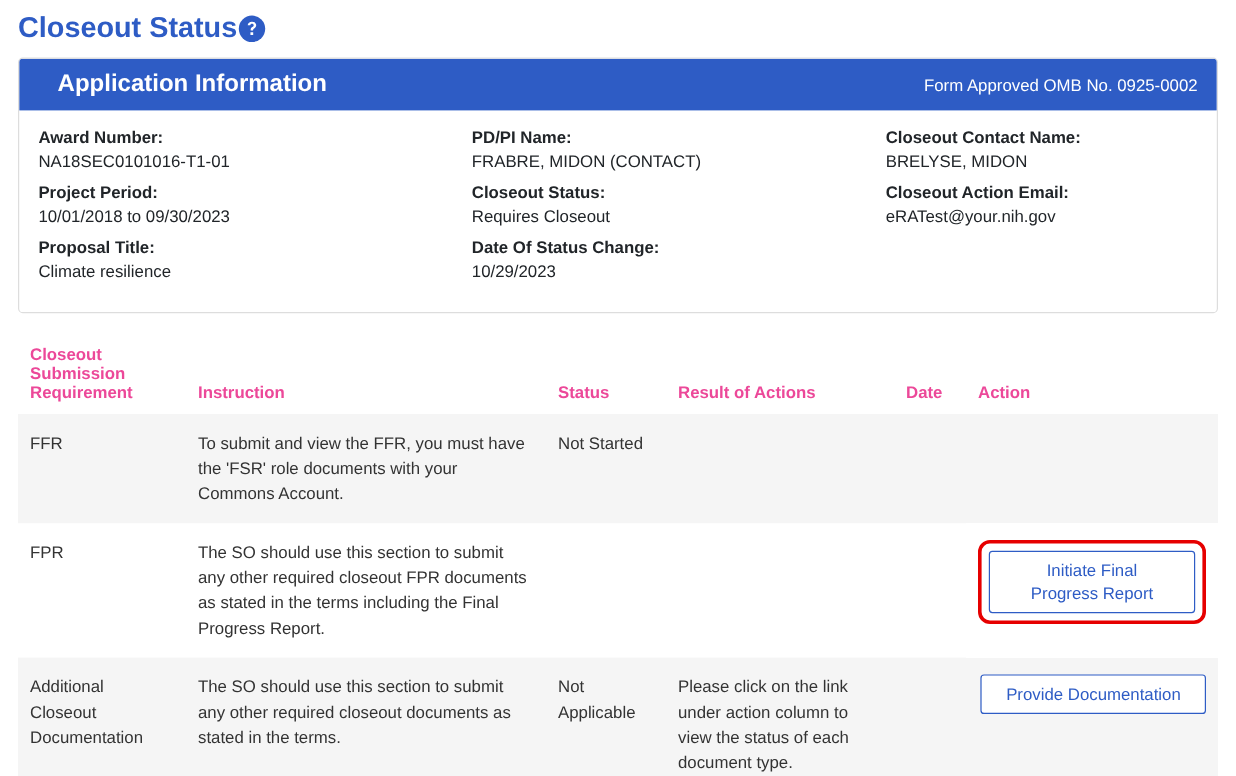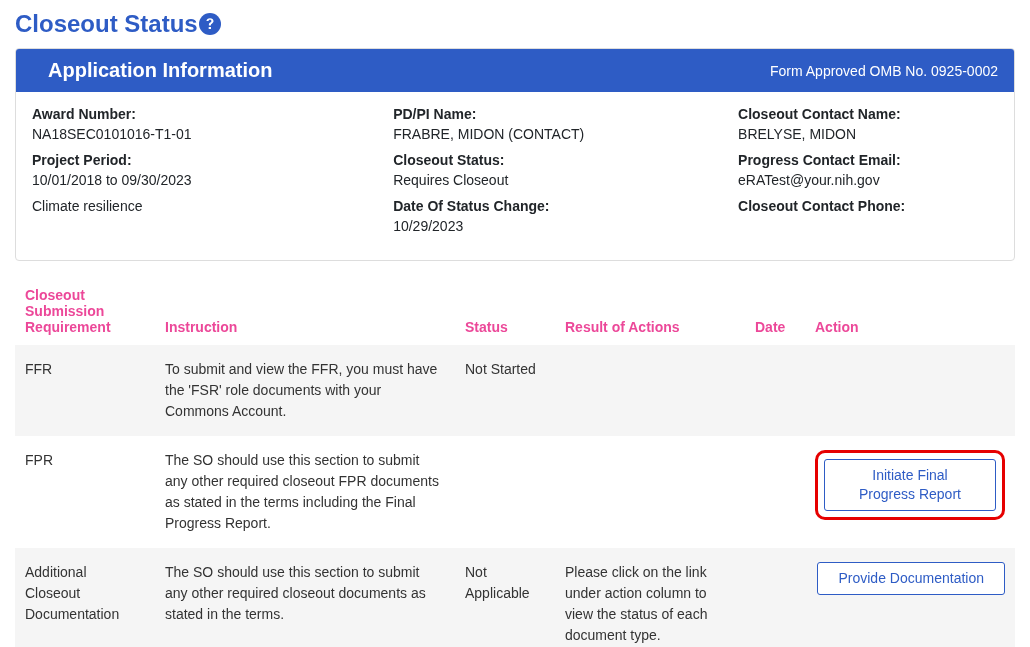--- a/index.html
+++ b/index.html
@@ -129,36 +129,36 @@
   <div class="card-header">
     <h2>Application Information</h2>
     <div class="card-header-right">Form Approved OMB No. 0925-0002</div>
   </div>
   <div class="info-grid">
     <div>
       <div class="info-label">Award Number:</div>
       <div class="info-value">NA18SEC0101016-T1-01</div>
       <div class="info-label">Project Period:</div>
       <div class="info-value">10/01/2018 to 09/30/2023</div>
+      <div class="info-label">Proposal Title:</div>
       <div class="info-value">Climate resilience</div>
     </div>
     <div>
       <div class="info-label">PD/PI Name:</div>
       <div class="info-value">FRABRE, MIDON (CONTACT)</div>
       <div class="info-label">Closeout Status:</div>
       <div class="info-value">Requires Closeout</div>
       <div class="info-label">Date Of Status Change:</div>
       <div class="info-value">10/29/2023</div>
     </div>
     <div>
       <div class="info-label">Closeout Contact Name:</div>
       <div class="info-value">BRELYSE, MIDON</div>
-      <div class="info-label">Progress Contact Email:</div>
+      <div class="info-label">Closeout Action Email:</div>
       <div class="info-value">eRATest@your.nih.gov</div>
-      <div class="info-label">Closeout Contact Phone:</div>
       <div class="info-value"></div>
     </div>
   </div>
 </div>
 
 <table class="closeout">
   <thead>
     <tr>
       <th>Closeout Submission Requirement</th>
       <th>Instruction</th>

